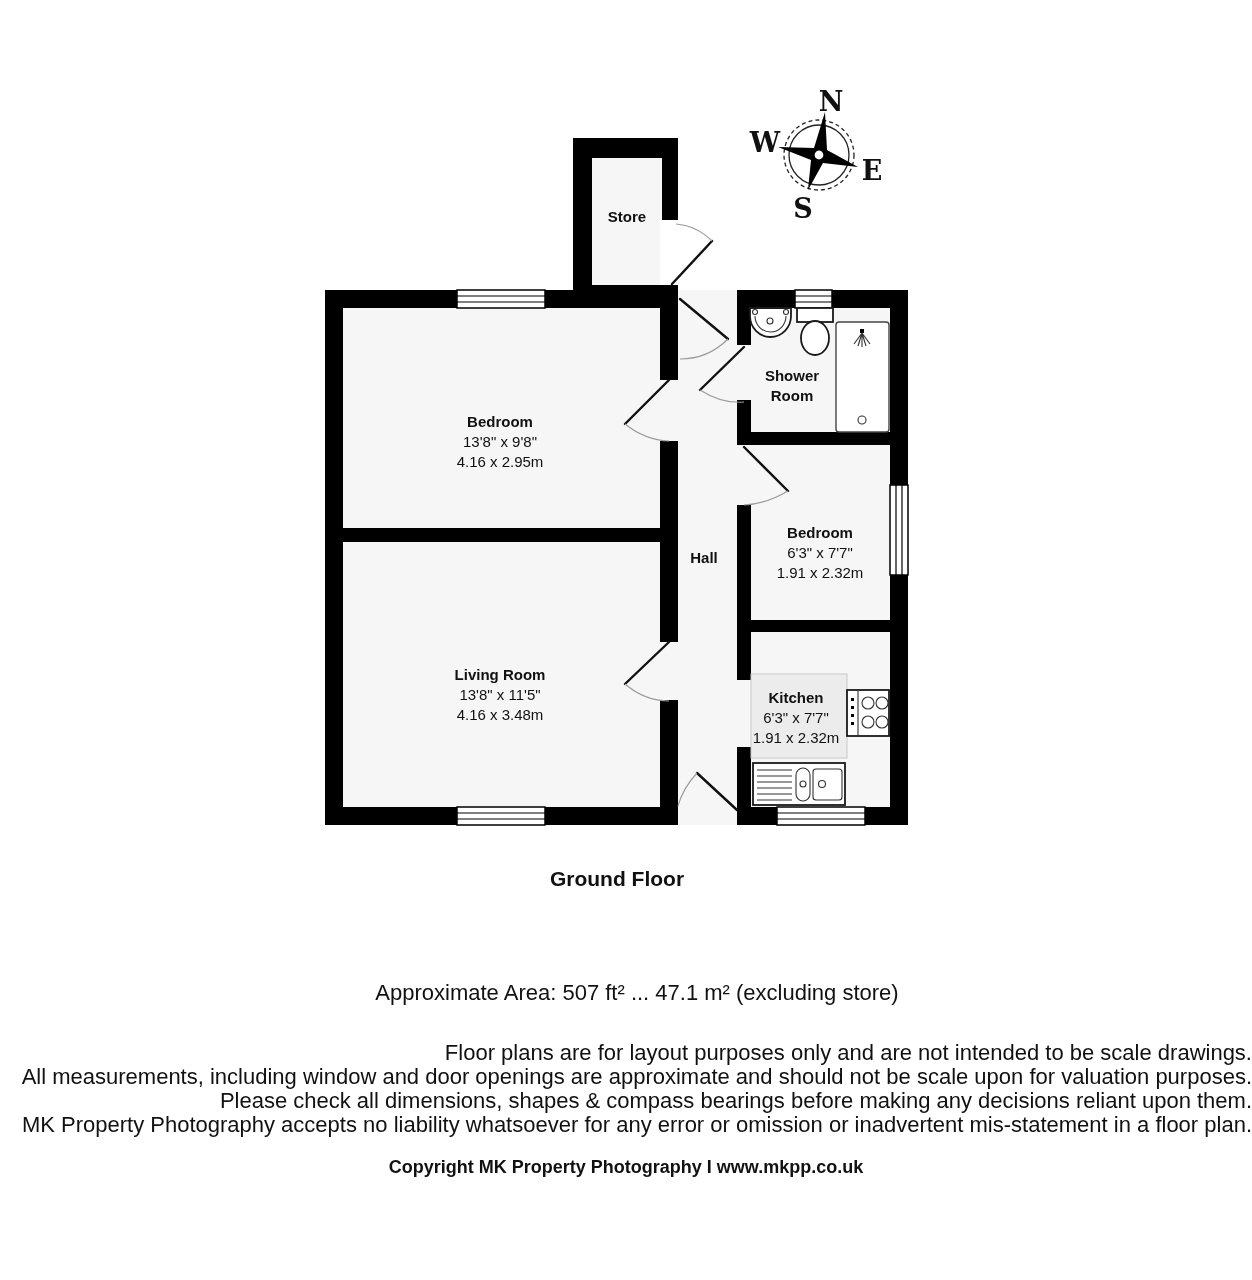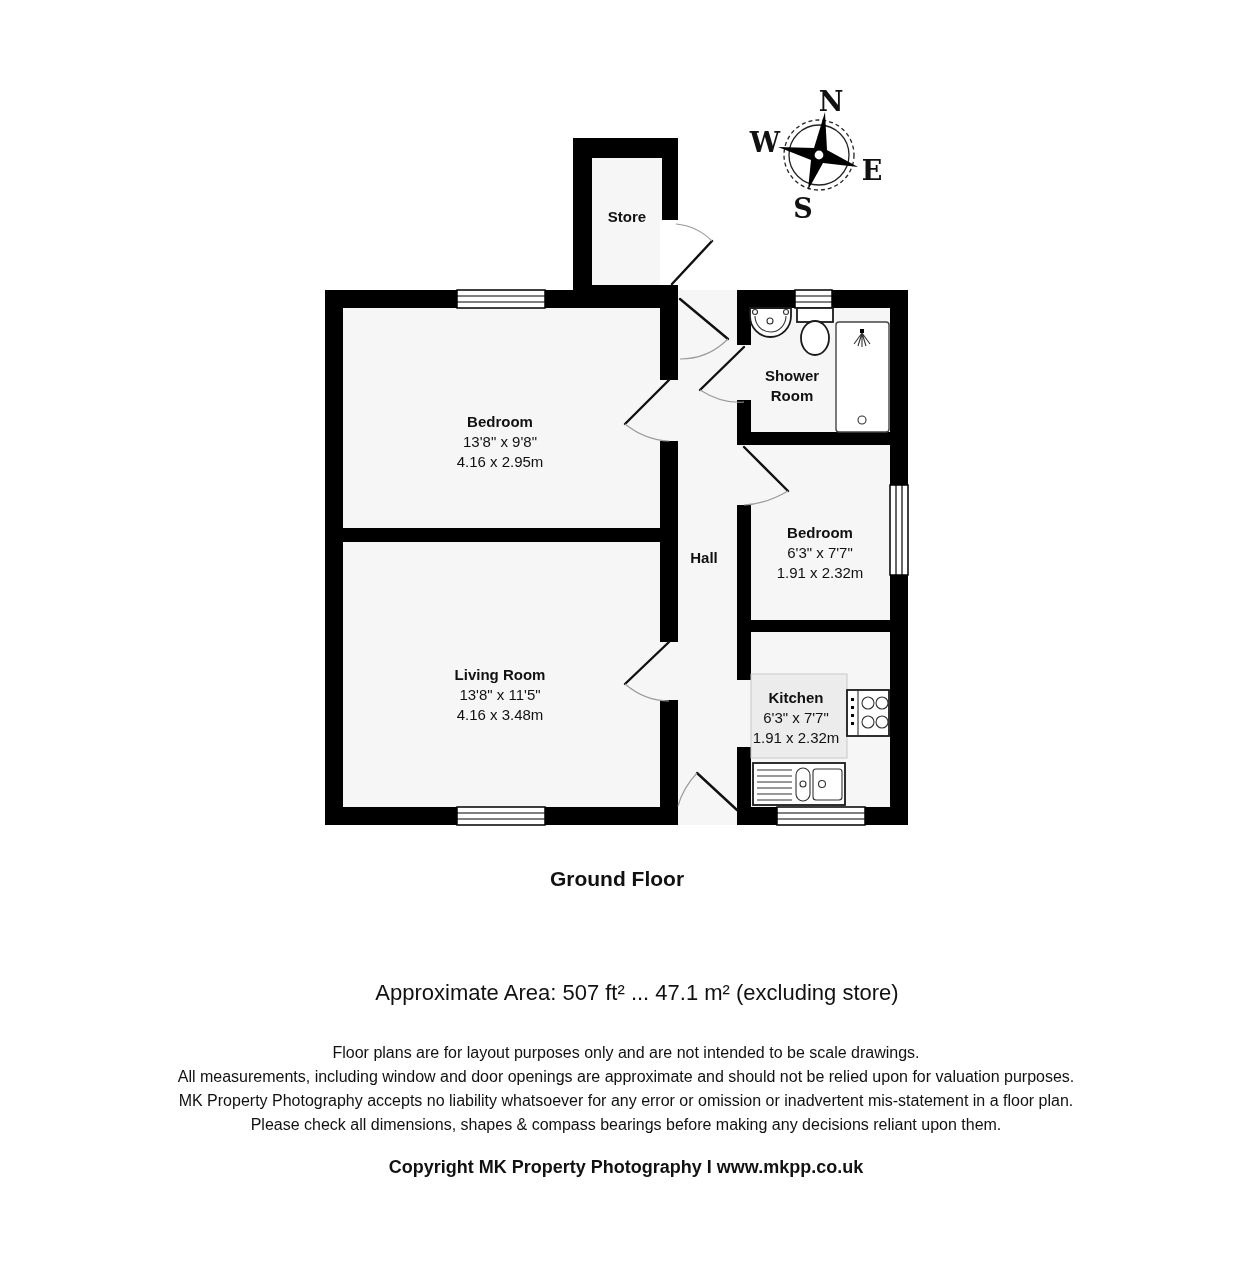--- a/index.html
+++ b/index.html
@@ -16,21 +16,21 @@
   .fix{fill:#ffffff;stroke:#1a1a1a;stroke-width:1.8;}
   .fixthin{fill:none;stroke:#333333;stroke-width:1.1;}
   .counter{fill:var(--counter);stroke:#c8c8c8;stroke-width:1;}
   .lbl{font:bold 15px "Liberation Sans",sans-serif;fill:#111;text-anchor:middle;}
   .dim{font:15px "Liberation Sans",sans-serif;fill:#111;text-anchor:middle;}
   .floorname{font:bold 21px "Liberation Sans",sans-serif;fill:#111;text-anchor:middle;}
   .compassletter{font:bold 27px "DejaVu Serif",serif;fill:#111;text-anchor:middle;}
   .compassring{fill:none;stroke:#222;stroke-width:1.3;}
   .txt{position:absolute;left:0;width:1252px;text-align:center;}
   .area{top:980px;font-size:22px;line-height:26px;margin-left:11px;}
-  .disc{top:1041px;font-size:16px;line-height:24px;}
+  .disc{top:1041px;font-size:22px;line-height:24px;text-align:right;}
   .copy{top:1155px;font-size:18px;line-height:24px;font-weight:bold;}
 </style>
 </head>
 <body>
 
 <div class="canvas">
 
   <svg width="1252" height="950" viewBox="0 0 1252 950">
 
     <g>
@@ -205,19 +205,19 @@
       <text class="dim" x="796" y="743">1.91 x 2.32m</text>
     </g>
 
     <text class="floorname" x="617" y="886">Ground Floor</text>
   </svg>
 
   <div class="txt area">Approximate Area: 507 ft² ... 47.1 m² (excluding store)</div>
 
   <div class="txt disc">
     <div>Floor plans are for layout purposes only and are not intended to be scale drawings.</div>
-    <div>All measurements, including window and door openings are approximate and should not be relied upon for valuation purposes.</div>
+    <div>All measurements, including window and door openings are approximate and should not be scale upon for valuation purposes.</div>
+    <div>Please check all dimensions, shapes &amp; compass bearings before making any decisions reliant upon them.</div>
     <div>MK Property Photography accepts no liability whatsoever for any error or omission or inadvertent mis-statement in a floor plan.</div>
-    <div>Please check all dimensions, shapes &amp; compass bearings before making any decisions reliant upon them.</div>
   </div>
 
   <div class="txt copy">Copyright MK Property Photography I www.mkpp.co.uk</div>
 </div>
 
 </body></html>

